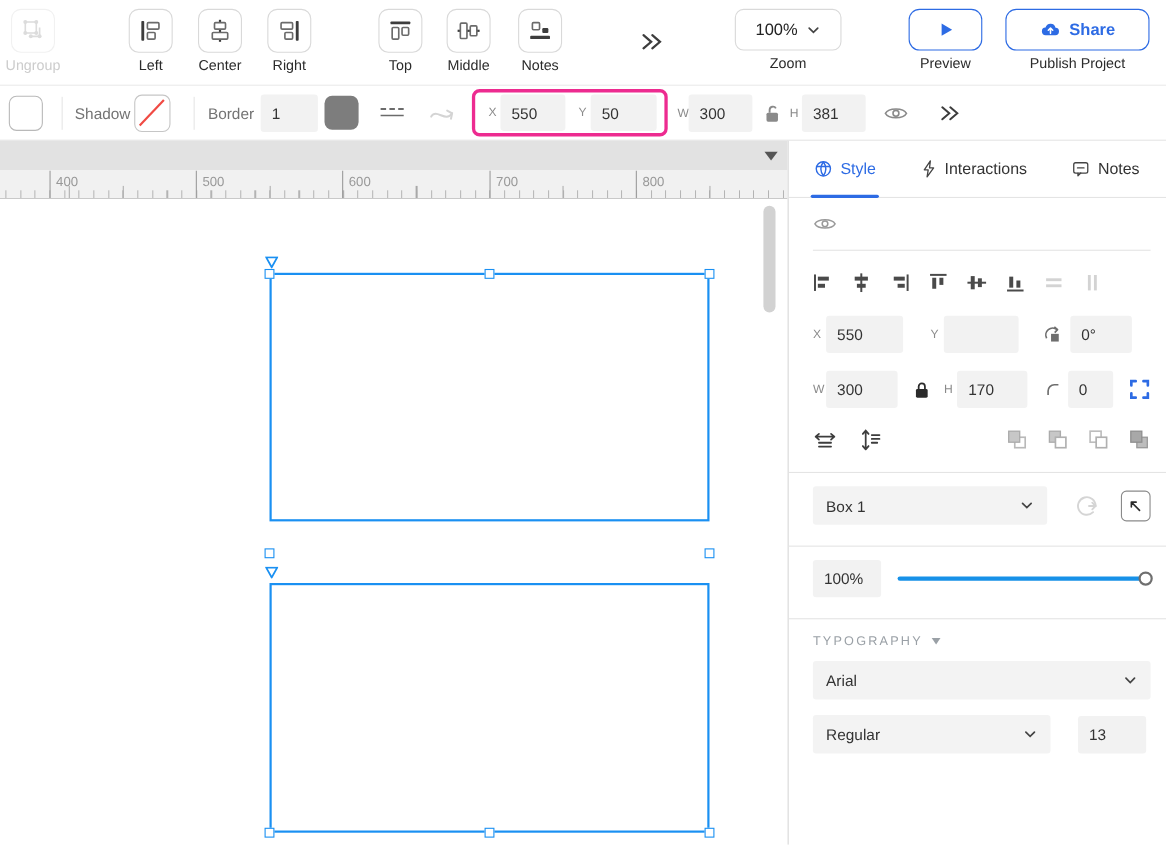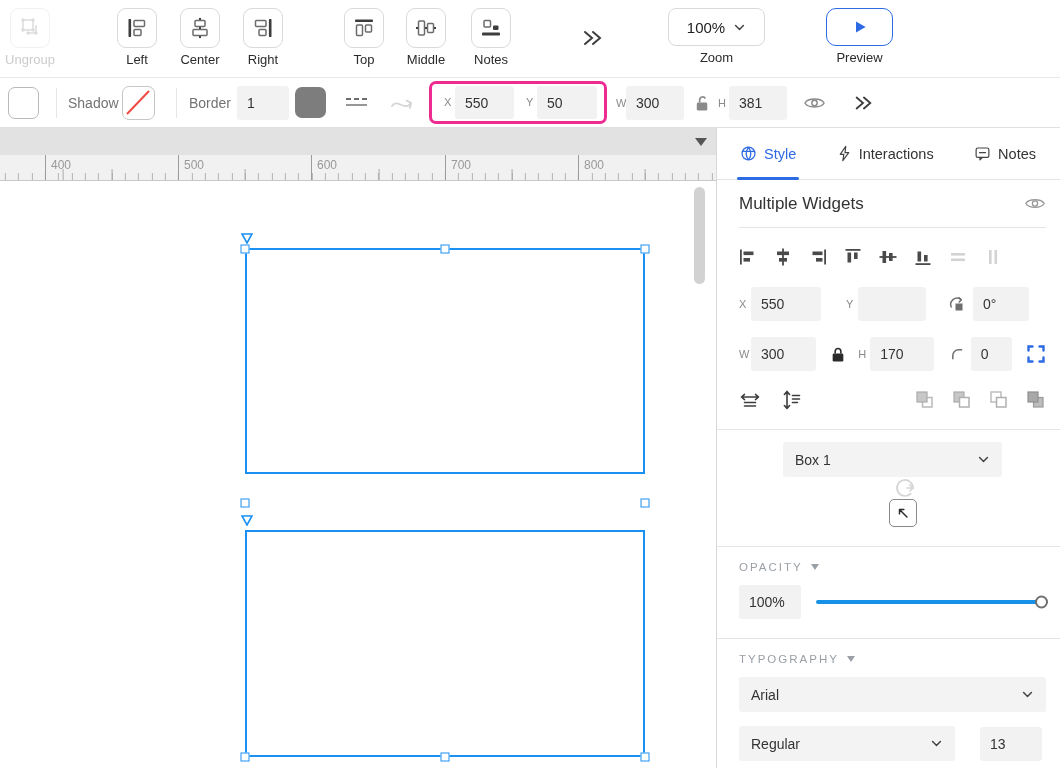--- a/index.html
+++ b/index.html
@@ -181,20 +181,32 @@
       <div class="pill-btn" style="width:67px;">
         <span>
           <svg width="16" height="16" viewBox="0 0 20 20">
               <polygon points="5,3 17,10 5,17" fill="#2d6be4"></polygon>
             </svg>
         </span>
       </div>
       <div class="tb-label">Preview</div>
     </div>
 
+    <div class="tb-item" style="left:914px; width:131px;">
+      <div class="pill-btn" style="width:131px;">
+        <span>
+          <svg width="20" height="20" viewBox="0 0 24 24">
+            <path d="M7 18a4.2 4.2 0 0 1-.4-8.4A5.6 5.6 0 0 1 17.5 10 3.9 3.9 0 0 1 17 18H7z" fill="#2d6be4"></path>
+            <path d="M12 16v-5M9.6 12.6 12 10.2l2.4 2.4" stroke="#fff" stroke-width="1.7" fill="none" stroke-linecap="round" stroke-linejoin="round"></path>
+          </svg>
+        </span>
+        <span>Share</span>
+      </div>
+      <div class="tb-label">Publish Project</div>
+    </div>
   </div>
 
   <div class="tb-fmt">
     <div class="fmt-abs swatch" style="left:8px; top:9px; width:31px; height:32px; border:1.5px solid #b9b9b9; background:#fff;"></div>
     <div class="v-sep" style="left:56px;"></div>
 
     <div class="fmt-abs fmt-label" style="left:68px;">Shadow</div>
     <div class="fmt-abs swatch" style="left:122px; top:8px; width:33px; height:34px; border:1.5px solid #c6c6c6; background:#fff;">
       <svg width="30" height="31" viewBox="0 0 30 31">
           <line x1="4" y1="27" x2="26" y2="4" stroke="#f04a43" stroke-width="2"></line>
@@ -314,21 +326,20 @@
             <rect x="2.5" y="3.5" width="15" height="11" rx="2"></rect>
             <path d="M7 14.5v3l3-3M6.5 9h7" stroke-linecap="round" stroke-linejoin="round"></path>
           </svg>
         </span>
         <span>Notes</span>
       </div>
     </div>
 
     <div class="p-pad">
       <div class="title-row">
-        <div class="p-title">Multiple Widgets</div>
         <span>
           <svg width="22" height="19" viewBox="0 0 24 20" fill="none" stroke="#9a9a9a" stroke-width="1.5">
             <path d="M2 10C5 4.5 19 4.5 22 10 19 15.5 5 15.5 2 10Z"></path>
               <circle cx="12" cy="10" r="2.8"></circle>
           </svg>
         </span>
       </div>
 
       <div class="align-row">
         <span class="p-ic">
@@ -460,21 +471,21 @@
         <span class="p-ic" style="margin-left:16px;">
           <svg width="21" height="21" viewBox="0 0 21 21">
               <rect x="8.5" y="8.5" width="9.5" height="9.5" fill="#bdbdbd" stroke="#9a9a9a" stroke-width="1.2"></rect>
               <rect x="3" y="3" width="10" height="10" fill="#a8a8a8" stroke="#8f8f8f" stroke-width="1.2"></rect>
             </svg>
           </span>
       </div>
 
       <div class="sec-div" style="margin-left:-22px; margin-right:-14px;"></div>
 
-      <div class="frow" style="margin-top:12px;flex-direction:column;">
+      <div class="frow" style="margin-top:12px;">
         <div class="dd" style="width:219px;">
           <span>Box 1</span>
             <span class="sp"></span>
           <svg width="13" height="13" viewBox="0 0 20 20" fill="none" stroke="#444" stroke-width="2.4" stroke-linecap="round">
               <path d="M4 7l6 6 6-6"></path>
             </svg>
         </div>
         <span class="p-ic" style="margin-left:25px;">
           <svg width="22" height="22" viewBox="0 0 22 22" fill="none" stroke="#d5d5d5" stroke-width="1.7" stroke-linecap="round">
             <path d="M19 11a8 8 0 1 0-2.3 5.6"></path>
@@ -483,24 +494,20 @@
         </span>
         <div class="sq-btn" style="margin-left:20px;">
           <svg width="14" height="14" viewBox="0 0 16 16" fill="none" stroke="#2b2b2b" stroke-width="1.7" stroke-linecap="round" stroke-linejoin="round">
             <path d="M12.5 12.5 4 4M4 9V4h5"></path>
           </svg>
         </div>
       </div>
 
       <div class="sec-div" style="margin-left:-22px; margin-right:-14px;"></div>
 
-      <div class="sec-head">
-        <span>OPACITY</span>
-        <span class="tri-down"></span>
-      </div>
       <div class="frow" style="margin-top:12px;">
         <div class="f-in" style="width:62px;">100%</div>
         <div class="slider-wrap">
           <div class="slider-track"></div>
           <div class="slider-handle"></div>
         </div>
       </div>
 
       <div class="sec-div" style="margin-left:-22px; margin-right:-14px;"></div>
 

